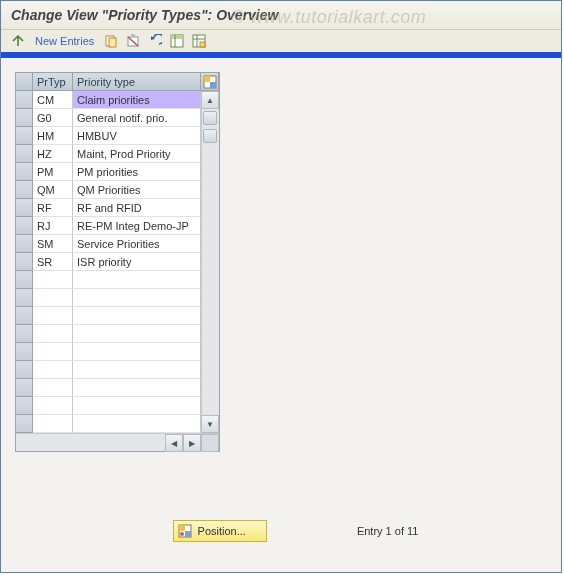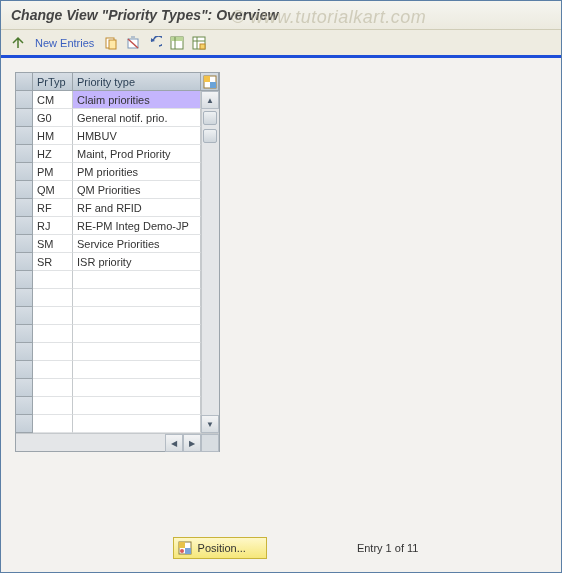--- a/index.html
+++ b/index.html
@@ -40,21 +40,21 @@
     font-style: italic;
     font-weight: normal;
     color: rgba(180,175,150,0.55);
     letter-spacing: 0.5px;
     pointer-events: none;
     white-space: nowrap;
   }
   .toolbar {
     padding: 4px 8px;
     background: #eeece1;
-    border-bottom: 3px solid #1d4ed8;
+    border-bottom: 6px solid #1d4ed8;
     display: flex;
     align-items: center;
     gap: 4px;
     height: 28px;
   }
   .tb-btn {
     display:inline-flex;
     align-items:center;
     justify-content:center;
     width:18px; height:18px;
@@ -153,21 +153,21 @@
     width:18px; height:18px;
     background:linear-gradient(#f3f4f5,#d8dde1);
     border:1px solid #b4bcc4;
     display:flex; align-items:center; justify-content:center;
     font-size:8px; color:#4b5a6a;
     cursor:pointer;
   }
   .cell.selected { background:#c4b5fd; }
   .footer {
     position:absolute;
-    bottom:13px;
+    bottom:30px;
     left:0; right:0;
     display:flex;
     align-items:center;
     justify-content:center;
     gap:90px;
     padding-left:29px;
   }
   .pos-btn {
     background:linear-gradient(#fef8c8,#f6e77a);
     border:1px solid #c9b43b;

